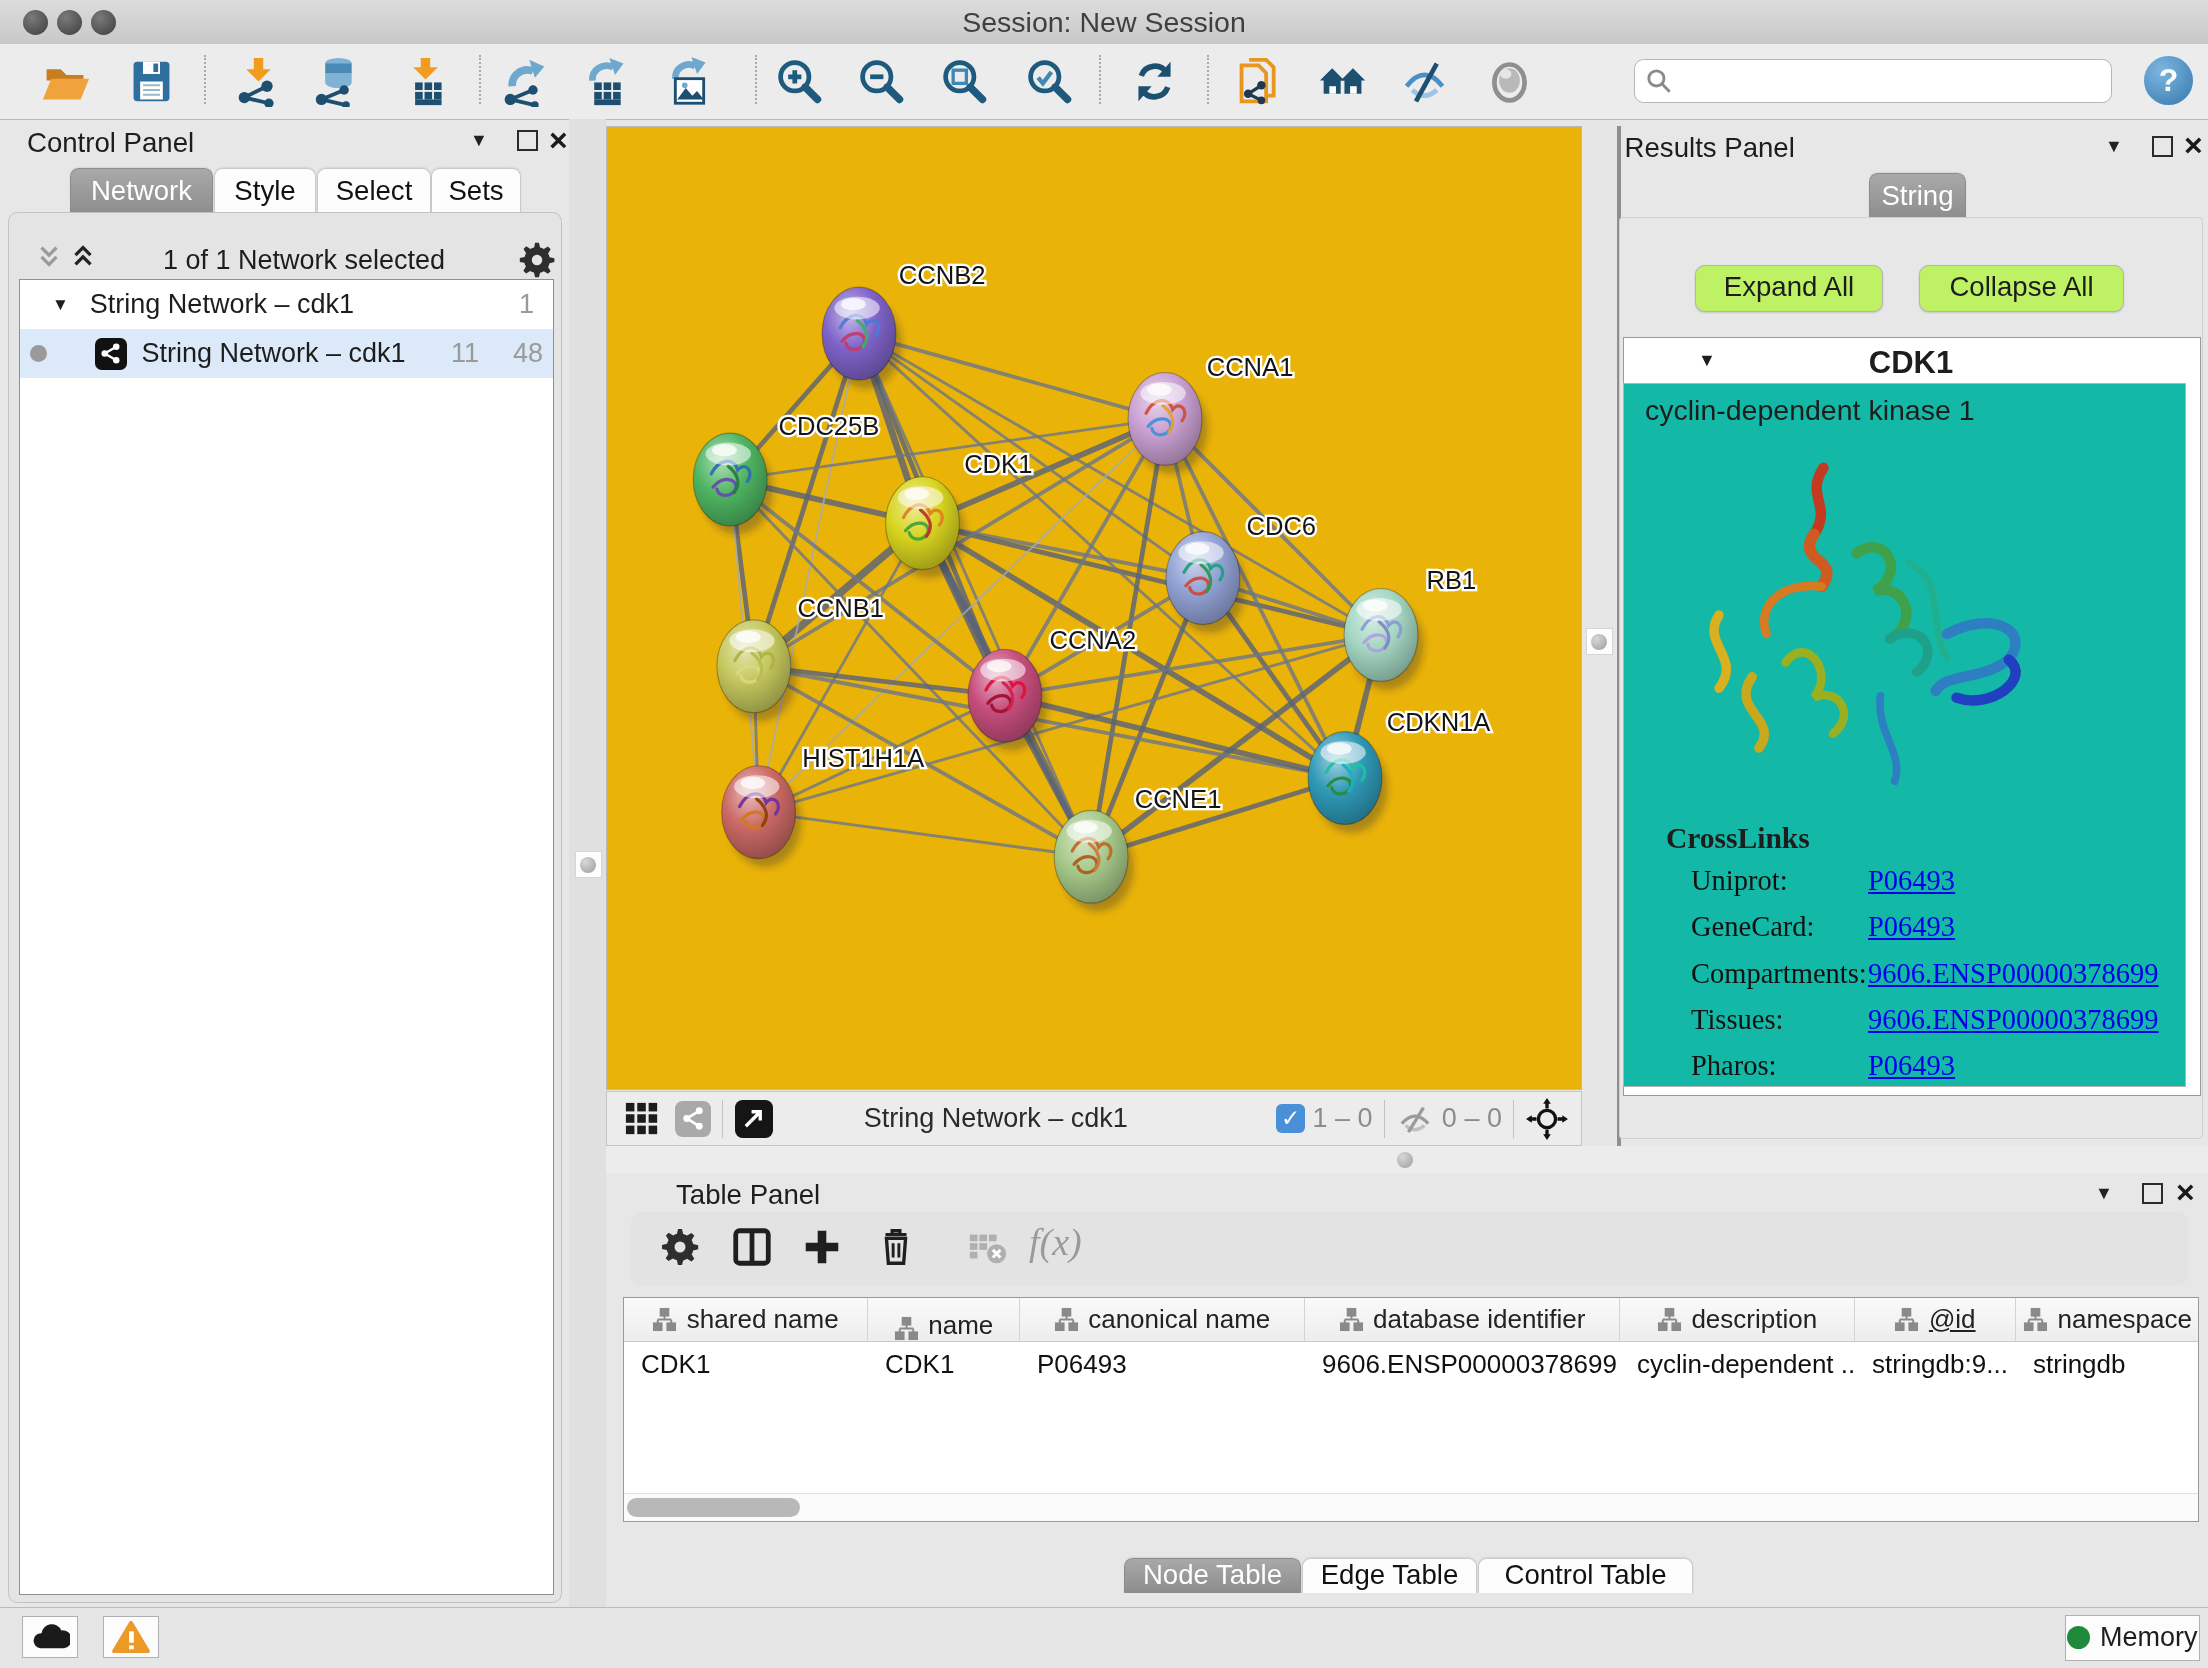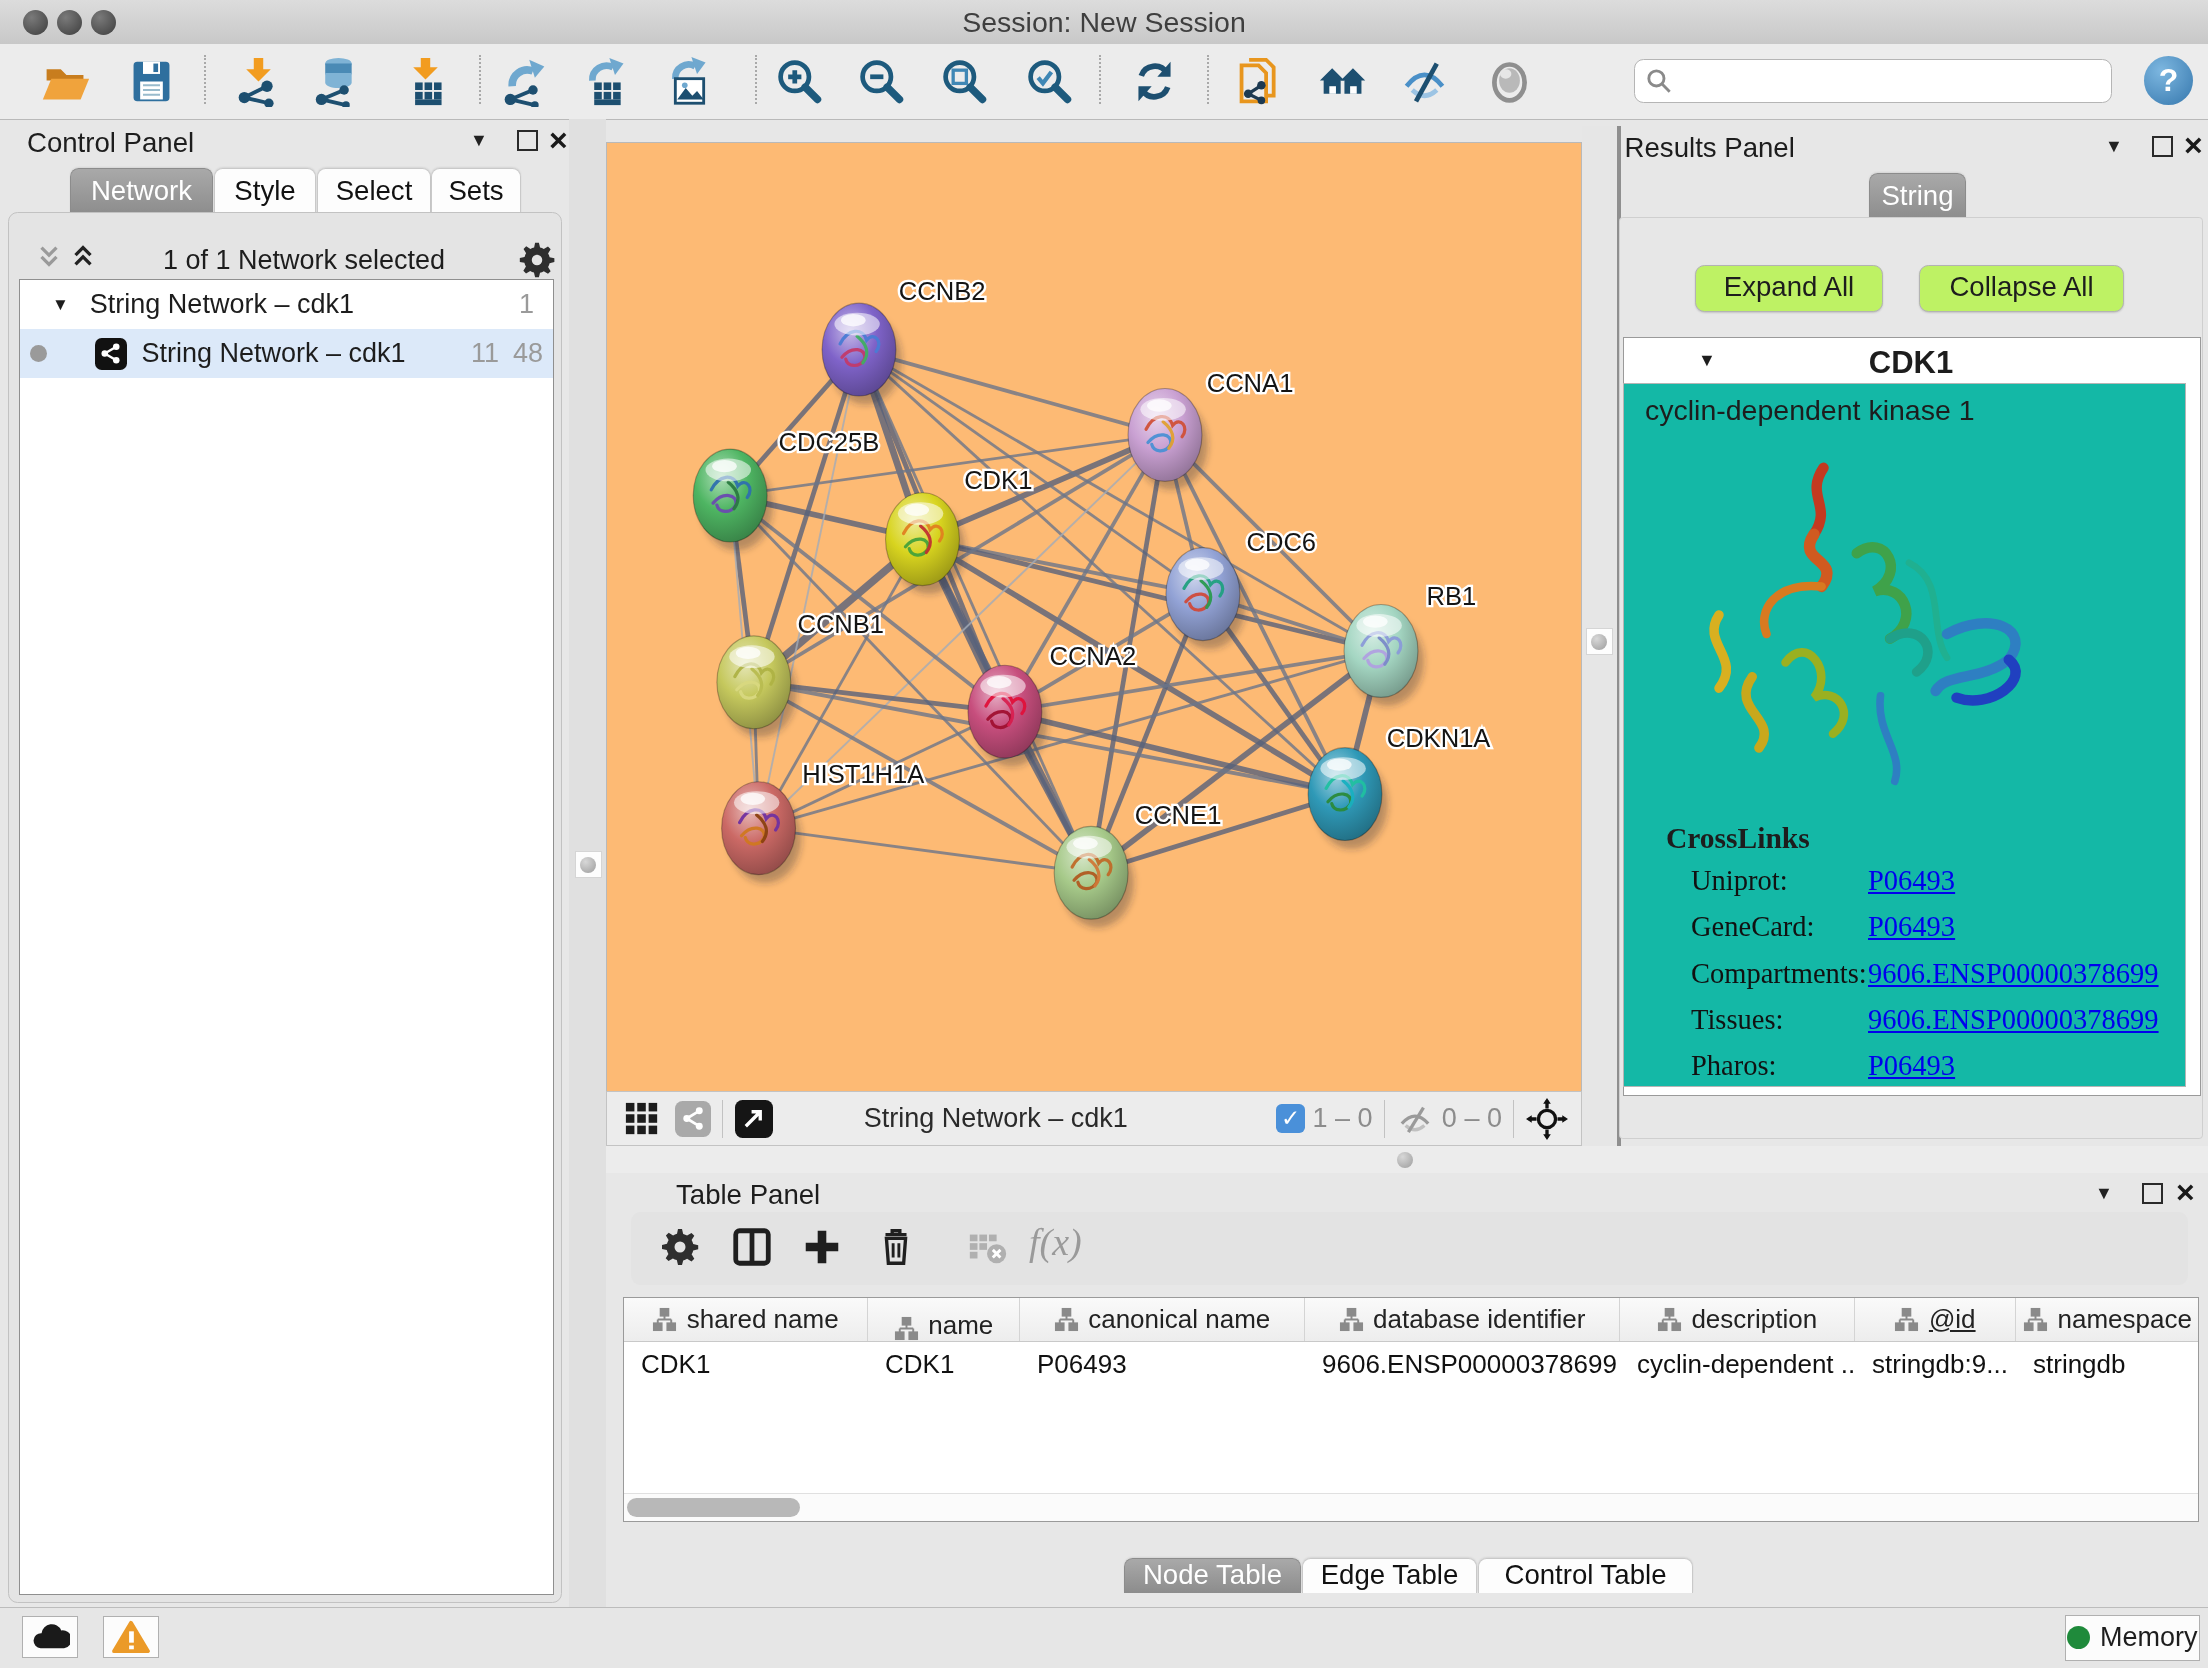--- a/index.html
+++ b/index.html
@@ -52,21 +52,21 @@
 
   
   #v-split1{left:569px;top:119px;width:37px;height:1488px;background:#e0e0e0}
   #v-split2{left:1582px;top:126px;width:35px;height:1020px;background:#e6e6e6;border-right:4.8px solid #8f8f8f}
   .knob{position:absolute;width:25px;height:25px;background:#fdfdfd;border:1px solid #d5d5d5;
         display:flex;align-items:center;justify-content:center}
   .knob i{width:16px;height:16px;border-radius:50%;background:radial-gradient(circle at 35% 30%,#d8d8d8,#9c9c9c)}
   #h-split{left:606px;top:1146px;width:1603px;height:27px;background:#ececec}
 
   
-  #canvas{left:606px;top:142px;width:976px;height:964px;background:#fdba74;border:1.9px solid #b9b9b9;box-sizing:border-box}
+  #canvas{left:606px;top:126px;width:976px;height:964px;background:#eab308;border:1.9px solid #b9b9b9;box-sizing:border-box}
   #net-status{left:606px;top:1091px;width:976px;height:55px;background:#ececec;border:1.9px solid #c3c3c3;
               box-sizing:border-box;display:flex;align-items:center}
   .ns-div{width:0;height:38px;border-left:1.9px solid #c2c2c2;margin:0 11.4px}
   #ns-title{font-size:27px;color:#2a2a2a;margin-left:91px}
   .ns-count{font-size:27px;color:#8c8c8c;margin-left:7.6px}
   #ns-check{width:28.5px;height:28.5px;border-radius:5.7px;background:#4a90d9;color:#fff;font-size:23px;
             text-align:center;line-height:28.5px;margin-left:13.3px}
 
   
   #results-panel{left:1617px;top:119px;width:592px;height:1032px}
@@ -341,21 +341,21 @@
             <g fill="#fff">
               <circle cx="6" cy="12" r="3.4"></circle>
               <circle cx="18" cy="5" r="3.4"></circle>
               <circle cx="18" cy="19" r="3.4"></circle>
             </g>
             <path d="M6 12L18 5M6 12l12 7" stroke="#fff" stroke-width="2.6"></path>
           </svg>
       </span>
       <span style="margin-left:15px">String Network – cdk1</span>
       <span style="flex:1"></span>
-      <span class="count" style="margin-right:14px">11</span>
+      <span class="count" style="margin-right:34px">11</span>
       <span class="count" style="margin-right:10px">48</span>
     </div>
   </div>
 </div>
 
 <div id="v-split1" class="abs">
   <div class="knob" style="left:5.7px;top:732px">
       <i></i>
     </div>
 </div>

